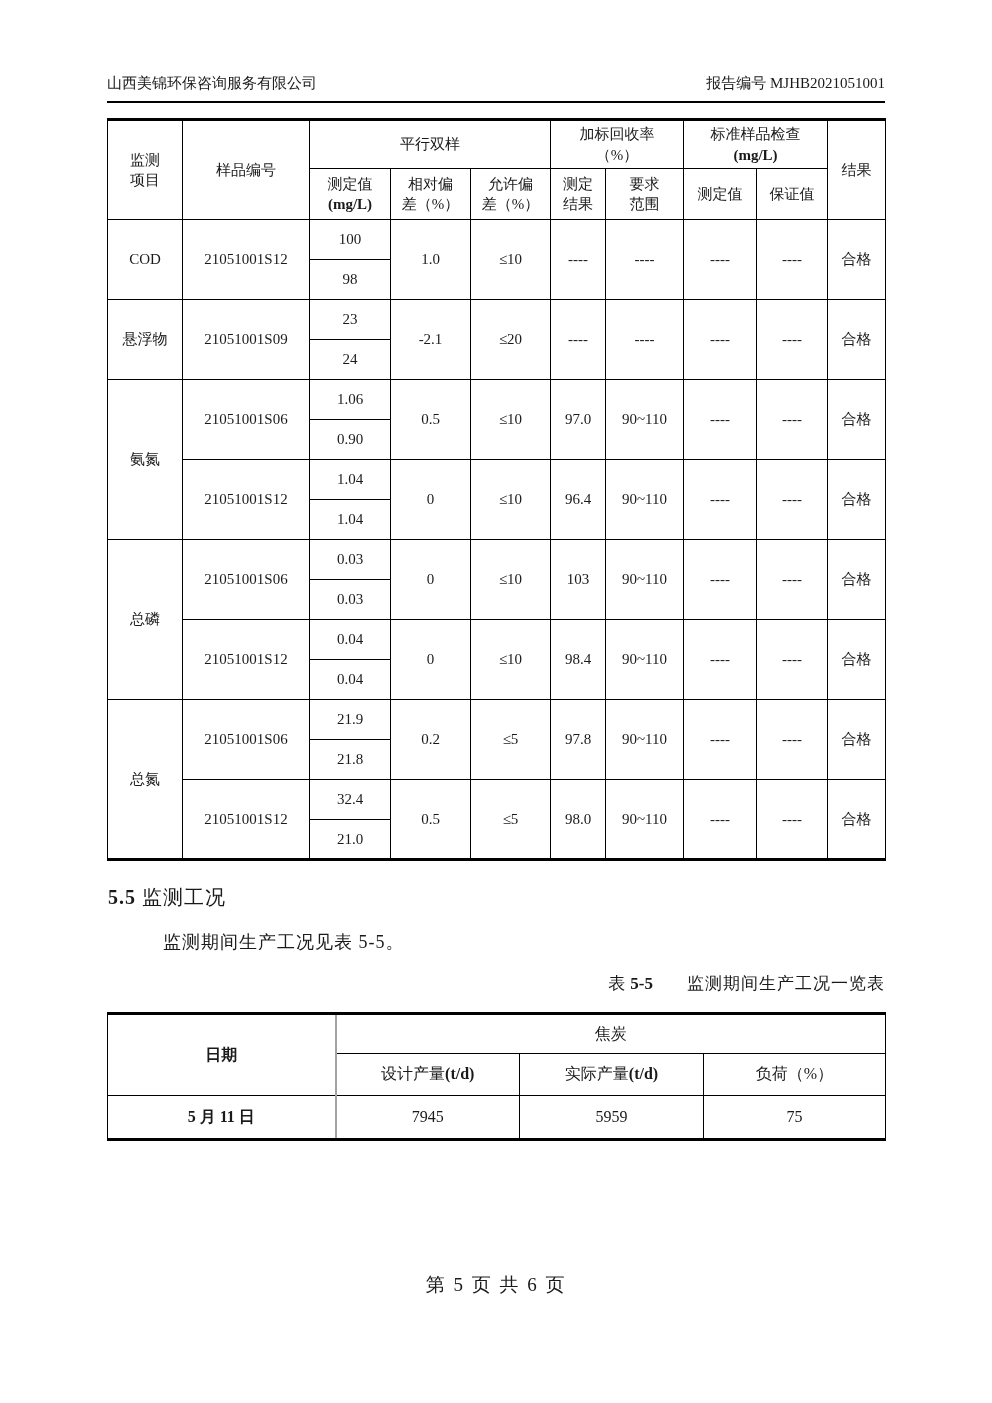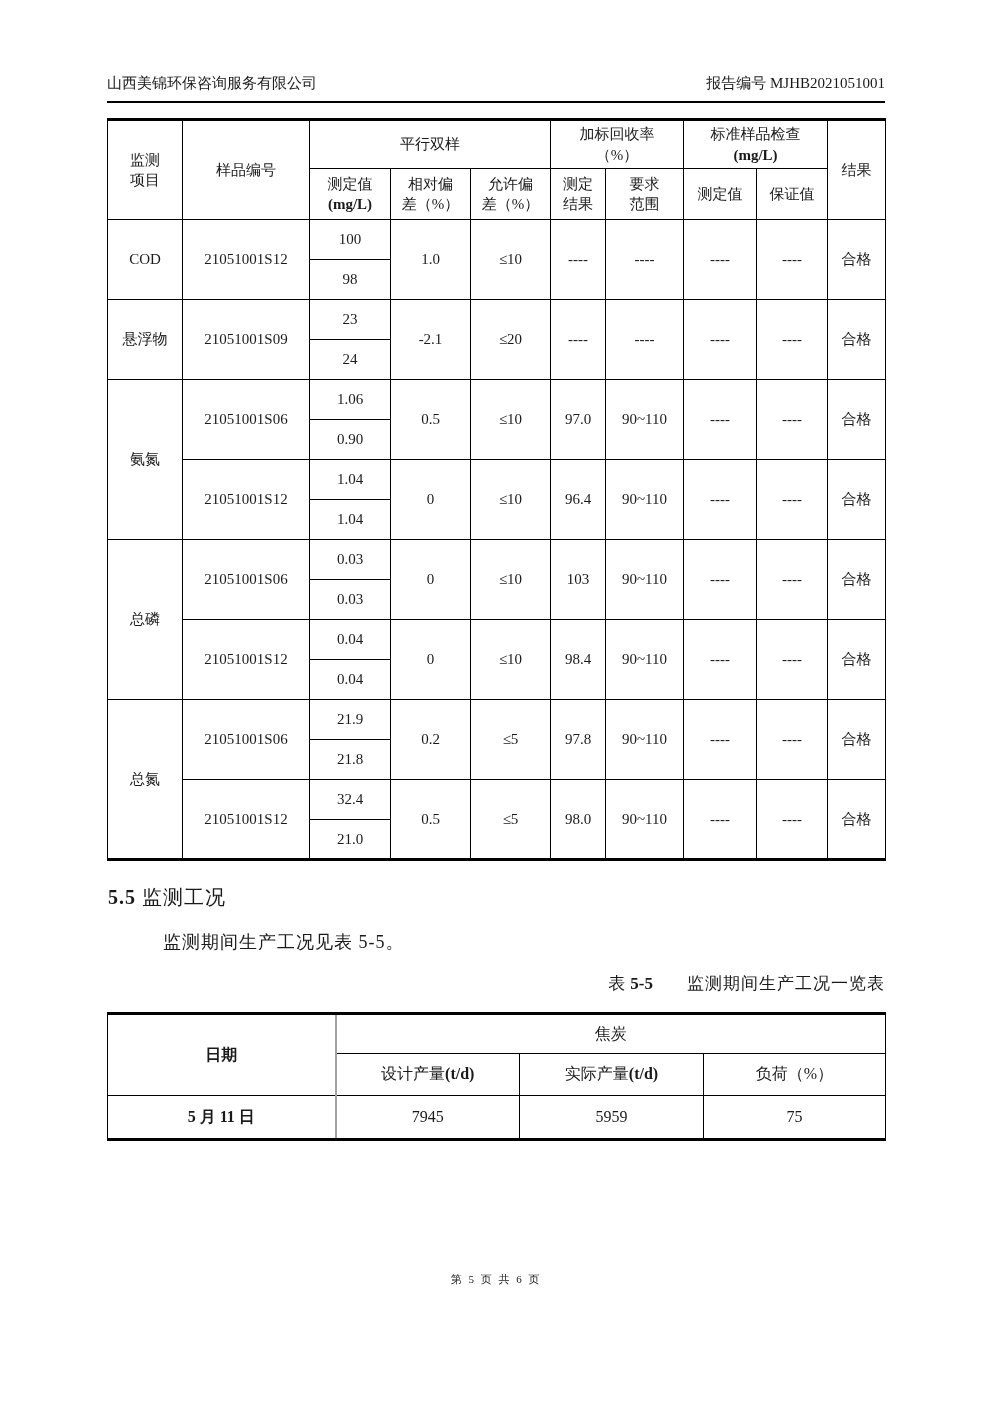--- a/index.html
+++ b/index.html
@@ -65,21 +65,21 @@
     font-weight:normal;
     padding:0 2px;
   }
   .prod-table .v-thick{border-right:2px solid #a3a3a3;font-weight:bold;}
   .prod-table tr.p1{height:40px;}
   .prod-table tr.p2{height:42px;}
   .prod-table tr.p3{height:44px;}
   
   .page-footer{
     position:absolute;left:0;top:1272px;width:992px;
-    text-align:center;font-size:11px;letter-spacing:2px;
+    text-align:center;font-size:19px;letter-spacing:2px;
   }
 </style>
 </head>
 <body>
 
 <div class="page-header">
   <span>山西美锦环保咨询服务有限公司</span>
   <span>报告编号 MJHB2021051001</span>
 </div>
 

